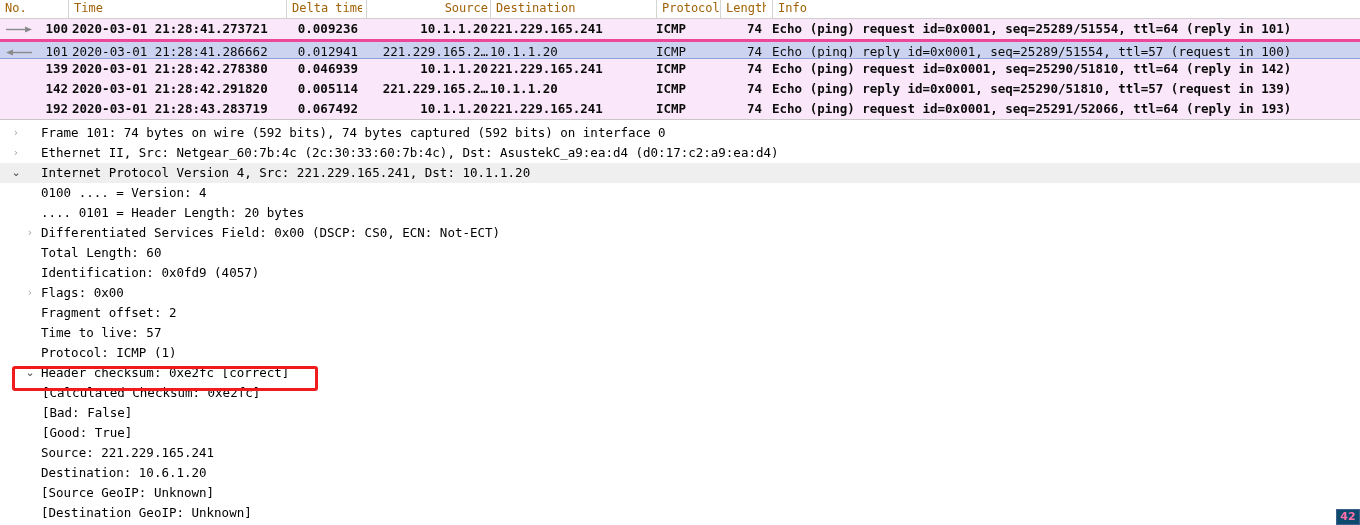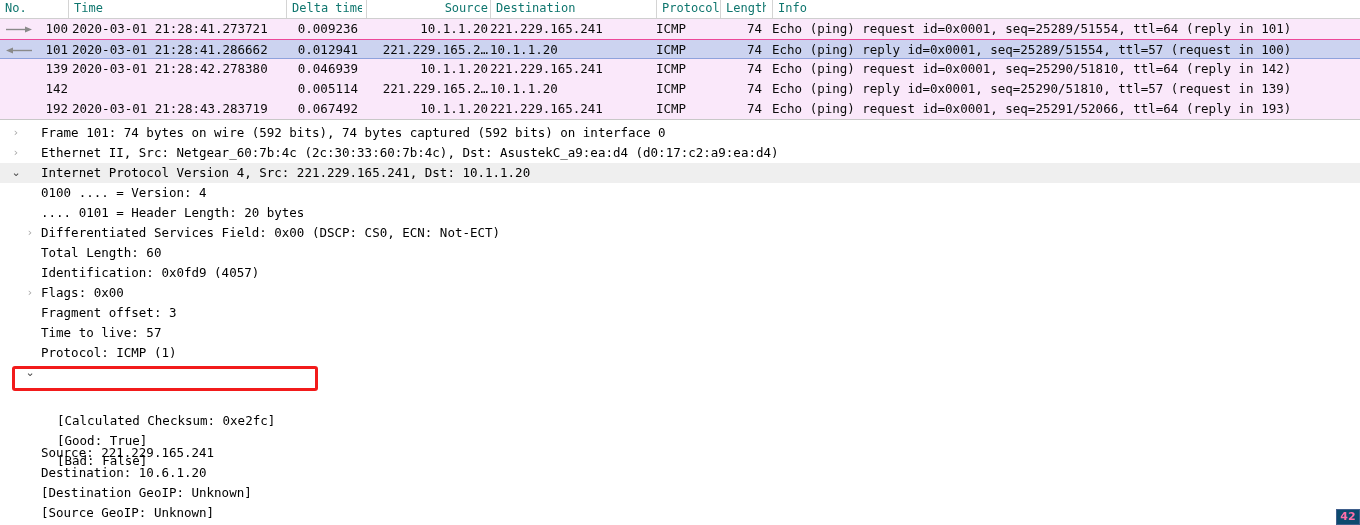--- a/index.html
+++ b/index.html
@@ -29,40 +29,40 @@
     background: #ffffff;
     border-bottom: 1px solid #cfcfcf;
     white-space: nowrap;
   }
   .pl-header .col {
     position: absolute;
     top: 0;
     height: 18px;
     line-height: 17px;
     font-size: 12px;
-    color: #0f766e;
+    color: #a16207;
     padding-left: 5px;
     box-sizing: border-box;
     border-left: 1px solid #d4d4d4;
     overflow: hidden;
   }
   .pl-header .col:first-child { border-left: none; }
 
   .pl-rows { position: relative; }
   .pl-row {
     position: relative;
     height: 20px;
     line-height: 20px;
     white-space: nowrap;
     box-sizing: border-box;
   }
-  .pl-row.pink   { background: #fae8fa; }
+  .pl-row.pink   { background: #fae8fa; font-weight: bold; }
   .pl-row.sel    {
     background: #ccd3f0;
-    border-top: 1px solid #ec4899;
+    border-top: 3px solid #ec4899;
     border-bottom: 1px solid #8fa2dc;
     height: 20px;
   }
   .pl-cell {
     position: absolute;
     top: 0;
     height: 100%;
     font-size: 12.5px;
     overflow: hidden;
     box-sizing: border-box;
@@ -129,21 +129,21 @@
     font-family: "DejaVu Sans", sans-serif;
     font-size: 11px;
     color: #a6a6a6;
     user-select: none;
   }
   .twisty.open { color: #4a4a4a; }
 
   
   .lvl1 { left: 41px; }
   .lvl2 { left: 41px; }
-  .lvl3 { left: 57px; margin-top: 28px; }
+  .lvl3 { left: 42px; }
   .tw-l1 { left: 9px; }
   .tw-l2 { left: 23px; }
 
   
   #annotation-box {
     position: absolute;
     left: 12px; top: 366px;
     width: 306px; height: 25px;
     border: 3px solid #f21b1b;
     border-radius: 3px;
@@ -220,20 +220,21 @@
         <span class="pl-cell c-time">2020-03-01 21:28:42.278380</span>
         <span class="pl-cell c-delta r">0.046939</span>
         <span class="pl-cell c-src">10.1.1.20</span>
         <span class="pl-cell c-dst">221.229.165.241</span>
         <span class="pl-cell c-proto">ICMP</span>
         <span class="pl-cell c-len r">74</span>
         <span class="pl-cell c-info">Echo (ping) request  id=0x0001, seq=25290/51810, ttl=64 (reply in 142)</span>
       </div>
       <div class="pl-row pink">
         <span class="pl-cell c-no r">142</span>
+        <span class="pl-cell c-time">2020-03-01 21:28:42.291820</span>
         <span class="pl-cell c-delta r">0.005114</span>
         <span class="pl-cell c-src">221.229.165.2…</span>
         <span class="pl-cell c-dst">10.1.1.20</span>
         <span class="pl-cell c-proto">ICMP</span>
         <span class="pl-cell c-len r">74</span>
         <span class="pl-cell c-info">Echo (ping) reply    id=0x0001, seq=25290/51810, ttl=57 (request in 139)</span>
       </div>
       <div class="pl-row pink">
         <span class="pl-cell c-no r">192</span>
         <span class="pl-cell c-time">2020-03-01 21:28:43.283719</span>
@@ -277,50 +278,51 @@
         <span class="tree-label lvl2">Total Length: 60</span>
       </div>
       <div class="tree-row">
         <span class="tree-label lvl2">Identification: 0x0fd9 (4057)</span>
       </div>
       <div class="tree-row">
         <span class="twisty tw-l2">›</span>
         <span class="tree-label lvl2">Flags: 0x00</span>
       </div>
       <div class="tree-row">
-        <span class="tree-label lvl2">Fragment offset: 3</span>
+        <span class="tree-label lvl2">Fragment offset: 2</span>
       </div>
       <div class="tree-row">
         <span class="tree-label lvl2">Time to live: 57</span>
       </div>
       <div class="tree-row">
         <span class="tree-label lvl2">Protocol: ICMP (1)</span>
       </div>
       <div class="tree-row">
         <span class="twisty open tw-l2">⌄</span>
+        <span class="tree-label lvl2">Header checksum: 0xe2fc [correct]</span>
       </div>
       <div class="tree-row">
         <span class="tree-label lvl3">[Calculated Checksum: 0xe2fc]</span>
       </div>
       <div class="tree-row">
+        <span class="tree-label lvl3">[Bad: False]</span>
+      </div>
+      <div class="tree-row">
         <span class="tree-label lvl3">[Good: True]</span>
       </div>
       <div class="tree-row">
-        <span class="tree-label lvl3">[Bad: False]</span>
-      </div>
-      <div class="tree-row">
         <span class="tree-label lvl2">Source: 221.229.165.241</span>
       </div>
       <div class="tree-row">
         <span class="tree-label lvl2">Destination: 10.6.1.20</span>
       </div>
       <div class="tree-row">
+        <span class="tree-label lvl2">[Source GeoIP: Unknown]</span>
+      </div>
+      <div class="tree-row">
         <span class="tree-label lvl2">[Destination GeoIP: Unknown]</span>
-      </div>
-      <div class="tree-row">
-        <span class="tree-label lvl2">[Source GeoIP: Unknown]</span>
       </div>
     </div>
 </div>
 
 <div id="annotation-box"></div>
 
 <div id="corner-badge">42</div>
 
 </body></html>

